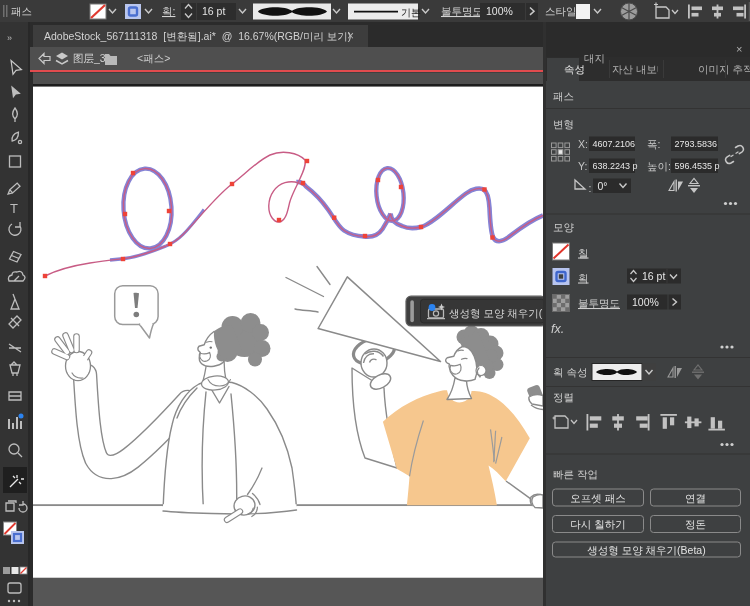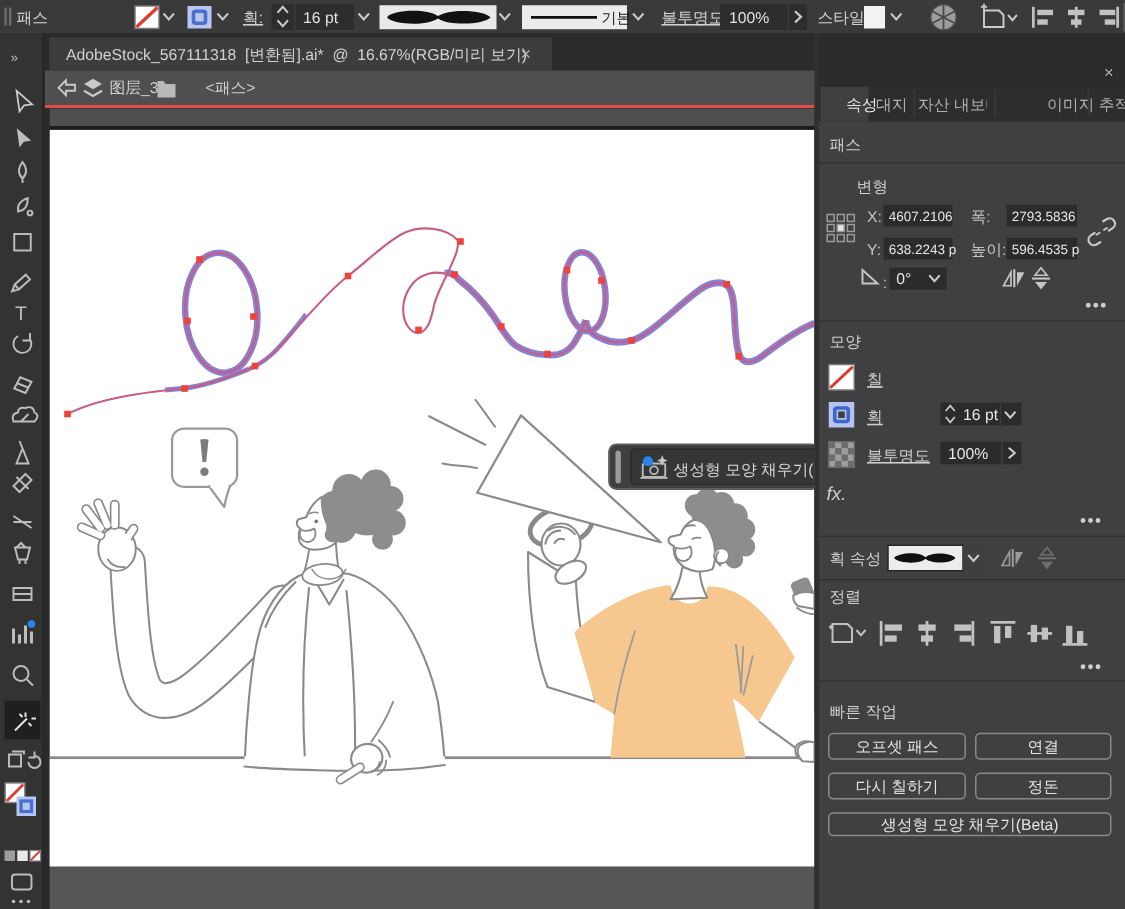--- a/index.html
+++ b/index.html
@@ -316,31 +316,31 @@
     </g>
   </svg>
 
   <div class="abs" style="left:543px;top:22px;width:3px;height:584px;background:#303030;"></div>
 
   <div class="abs" style="left:546px;top:22px;width:204px;height:584px;background:#2b2b2b;"></div>
   <div class="abs" style="left:546px;top:57px;width:204px;height:24px;background:#2d2d2d;"></div>
   <div class="abs" style="left:546px;top:81px;width:204px;height:525px;background:#3e4041;"></div>
   <div class="abs" style="left:547px;top:58px;width:32px;height:23px;background:#3e4041;"></div>
   <div class="abs txt" style="left:564px;top:63px;color:#e8e8e8;">속성</div>
-  <div class="abs txt" style="left:584px;top:63px;color:#b0b0b0;width:22px;overflow:hidden;">대지</div>
+  <div class="abs txt" style="left:584px;top:52px;color:#b0b0b0;width:22px;overflow:hidden;">대지</div>
   <div class="abs txt" style="left:612px;top:63px;color:#b0b0b0;width:46px;overflow:hidden;">자산 내보내</div>
   <div class="abs txt" style="left:698px;top:63px;color:#b0b0b0;width:56px;overflow:hidden;">이미지 추적</div>
   <div class="abs" style="left:609px;top:60px;width:1px;height:18px;background:#3a3a3a;"></div>
   <div class="abs" style="left:663px;top:60px;width:1px;height:18px;background:#3a3a3a;"></div>
   <div class="abs" style="left:725px;top:60px;width:1px;height:18px;background:#3a3a3a;"></div>
   <div class="abs" style="left:736px;top:43px;color:#b0b0b0;font-size:11px;">×</div>
 
   <div class="abs txt" style="left:553px;top:90px;">패스</div>
   <div class="abs" style="left:546px;top:108px;width:204px;height:1px;background:#333333;"></div>
-  <div class="abs txt" style="left:571px;top:118px;">변형</div>
+  <div class="abs txt" style="left:553px;top:118px;">변형</div>
 
   <svg class="abs" style="left:546px;top:108px" width="204" height="498" viewBox="546 108 204 498">
 
     <g fill="none" stroke="#9a9a9a" stroke-width="1">
       <rect x="551.5" y="143" width="4.6" height="4.6"></rect>
         <rect x="558.2" y="143" width="4.6" height="4.6"></rect>
         <rect x="564.9" y="143" width="4.6" height="4.6"></rect>
       <rect x="551.5" y="149.7" width="4.6" height="4.6"></rect>
         <rect x="558.2" y="149.7" width="4.6" height="4.6" fill="#e8e8e8"></rect>
         <rect x="564.9" y="149.7" width="4.6" height="4.6"></rect>

